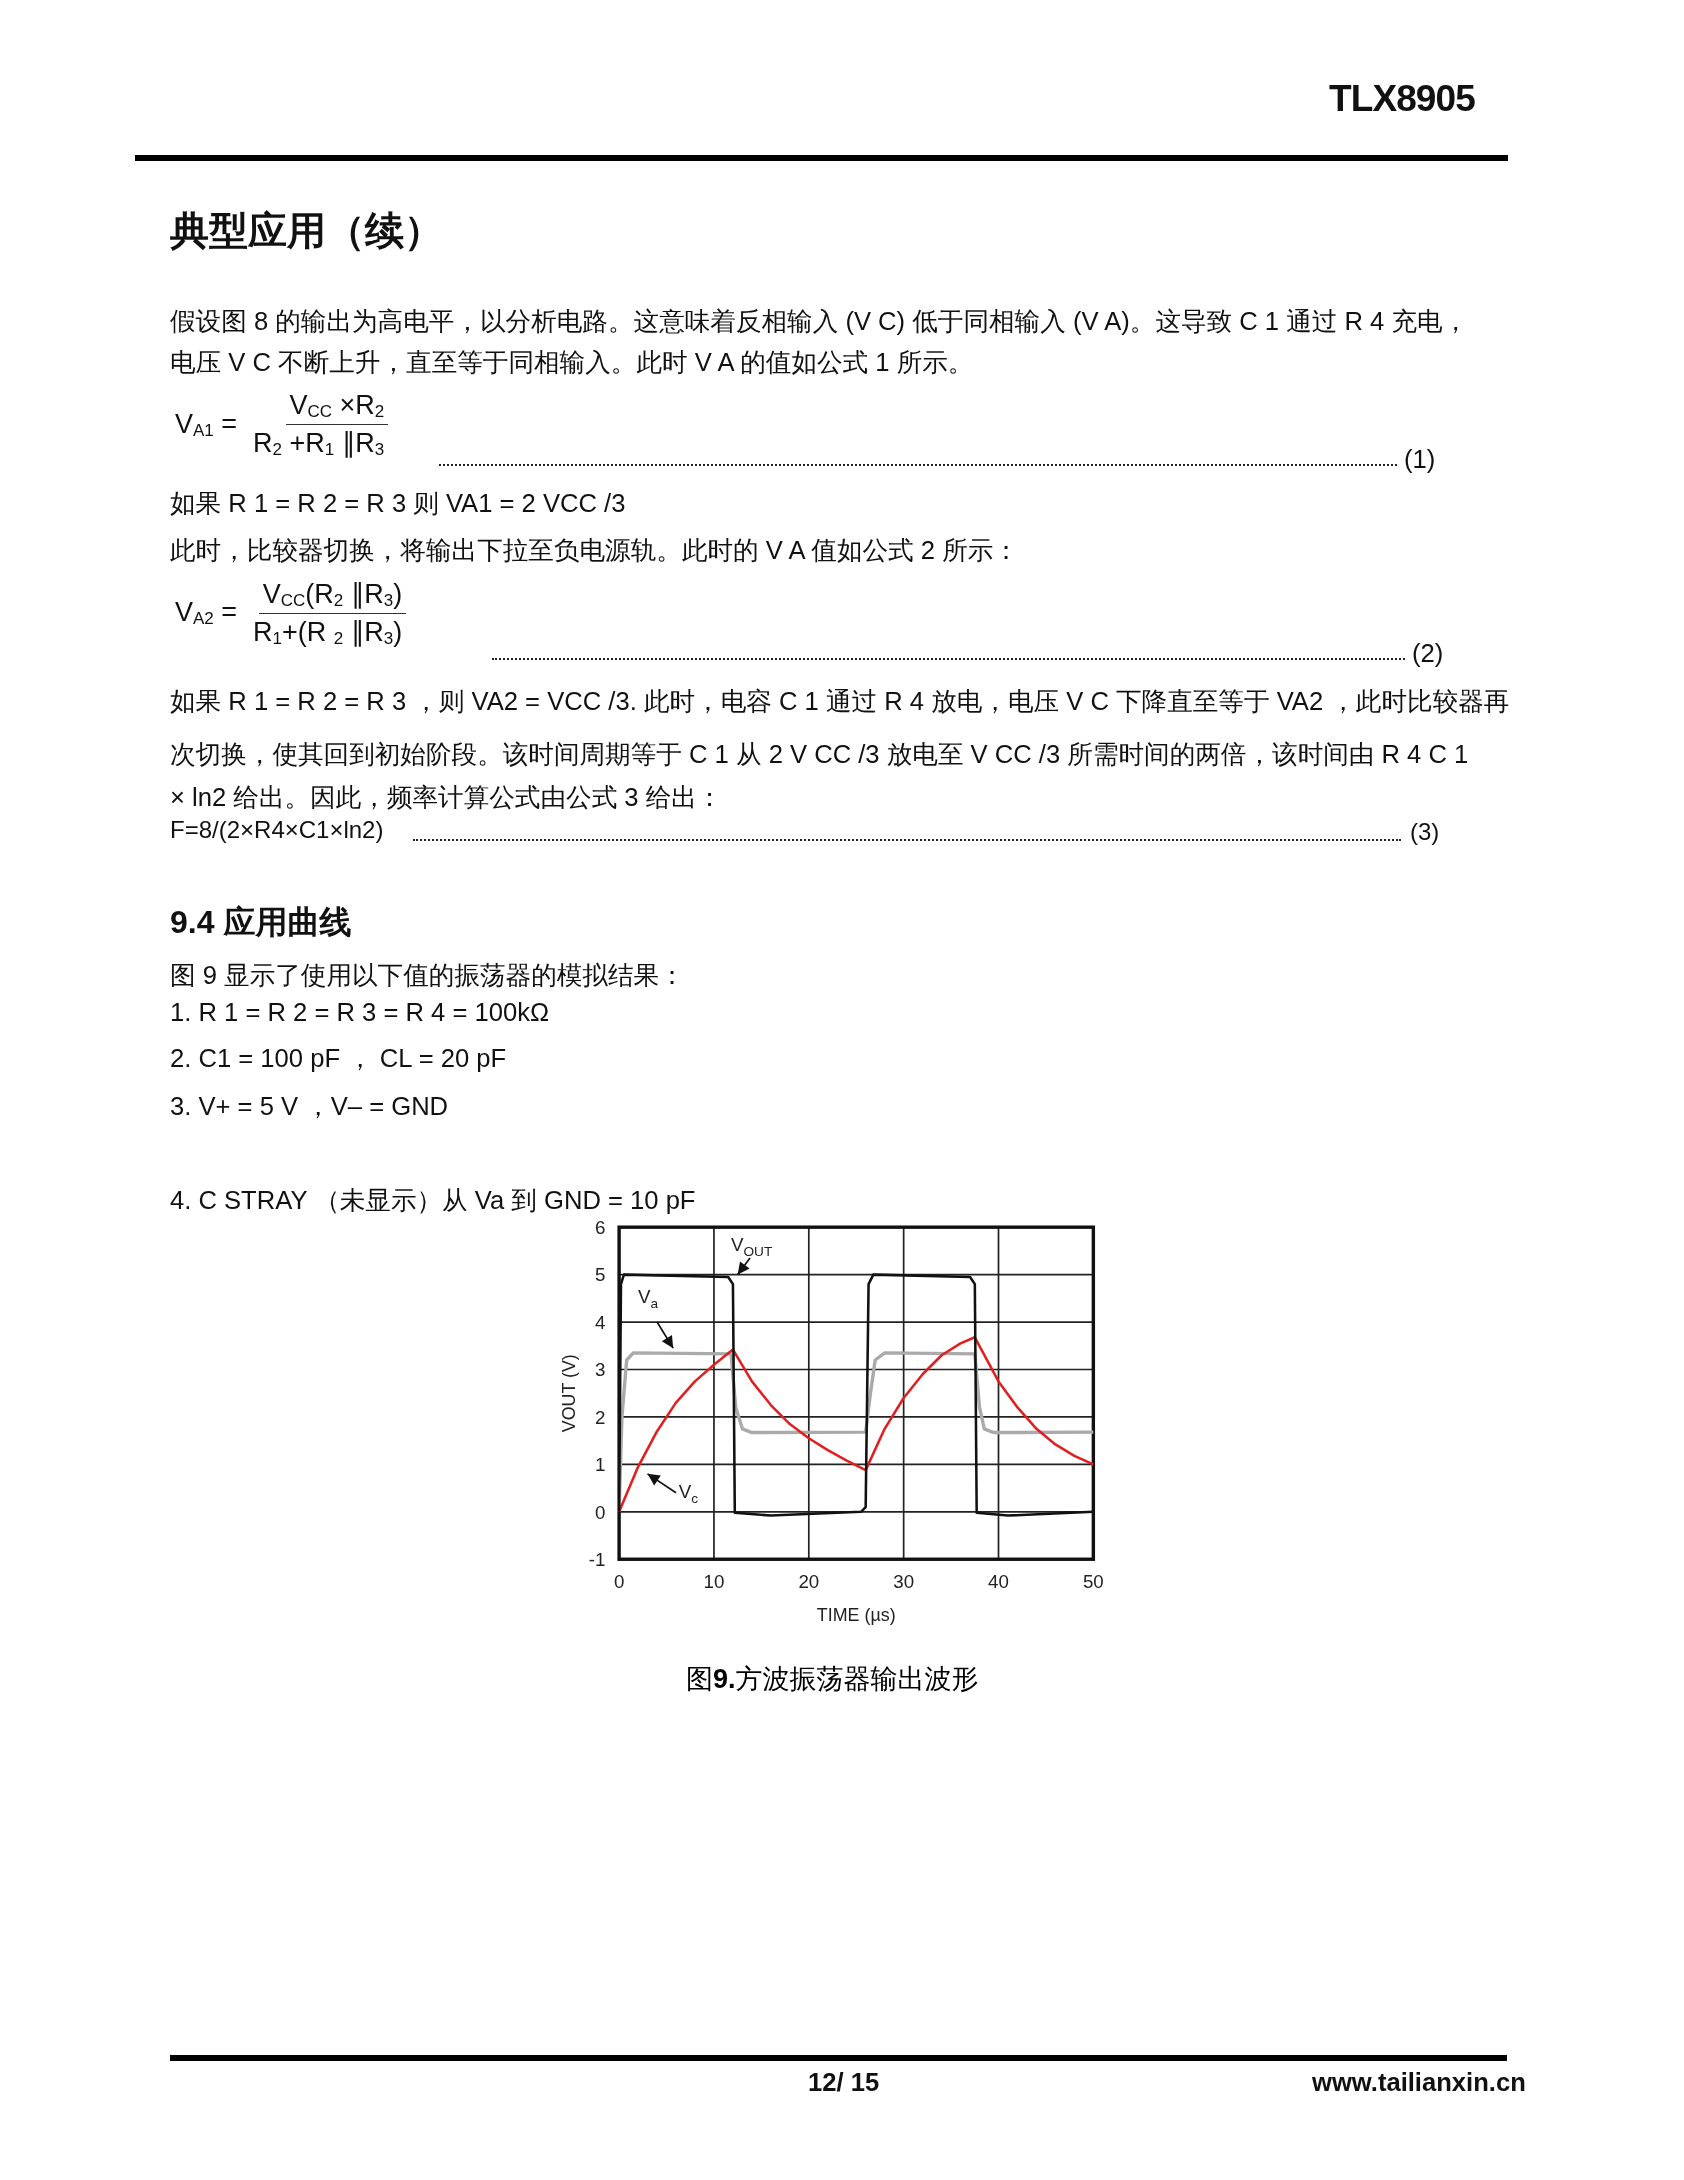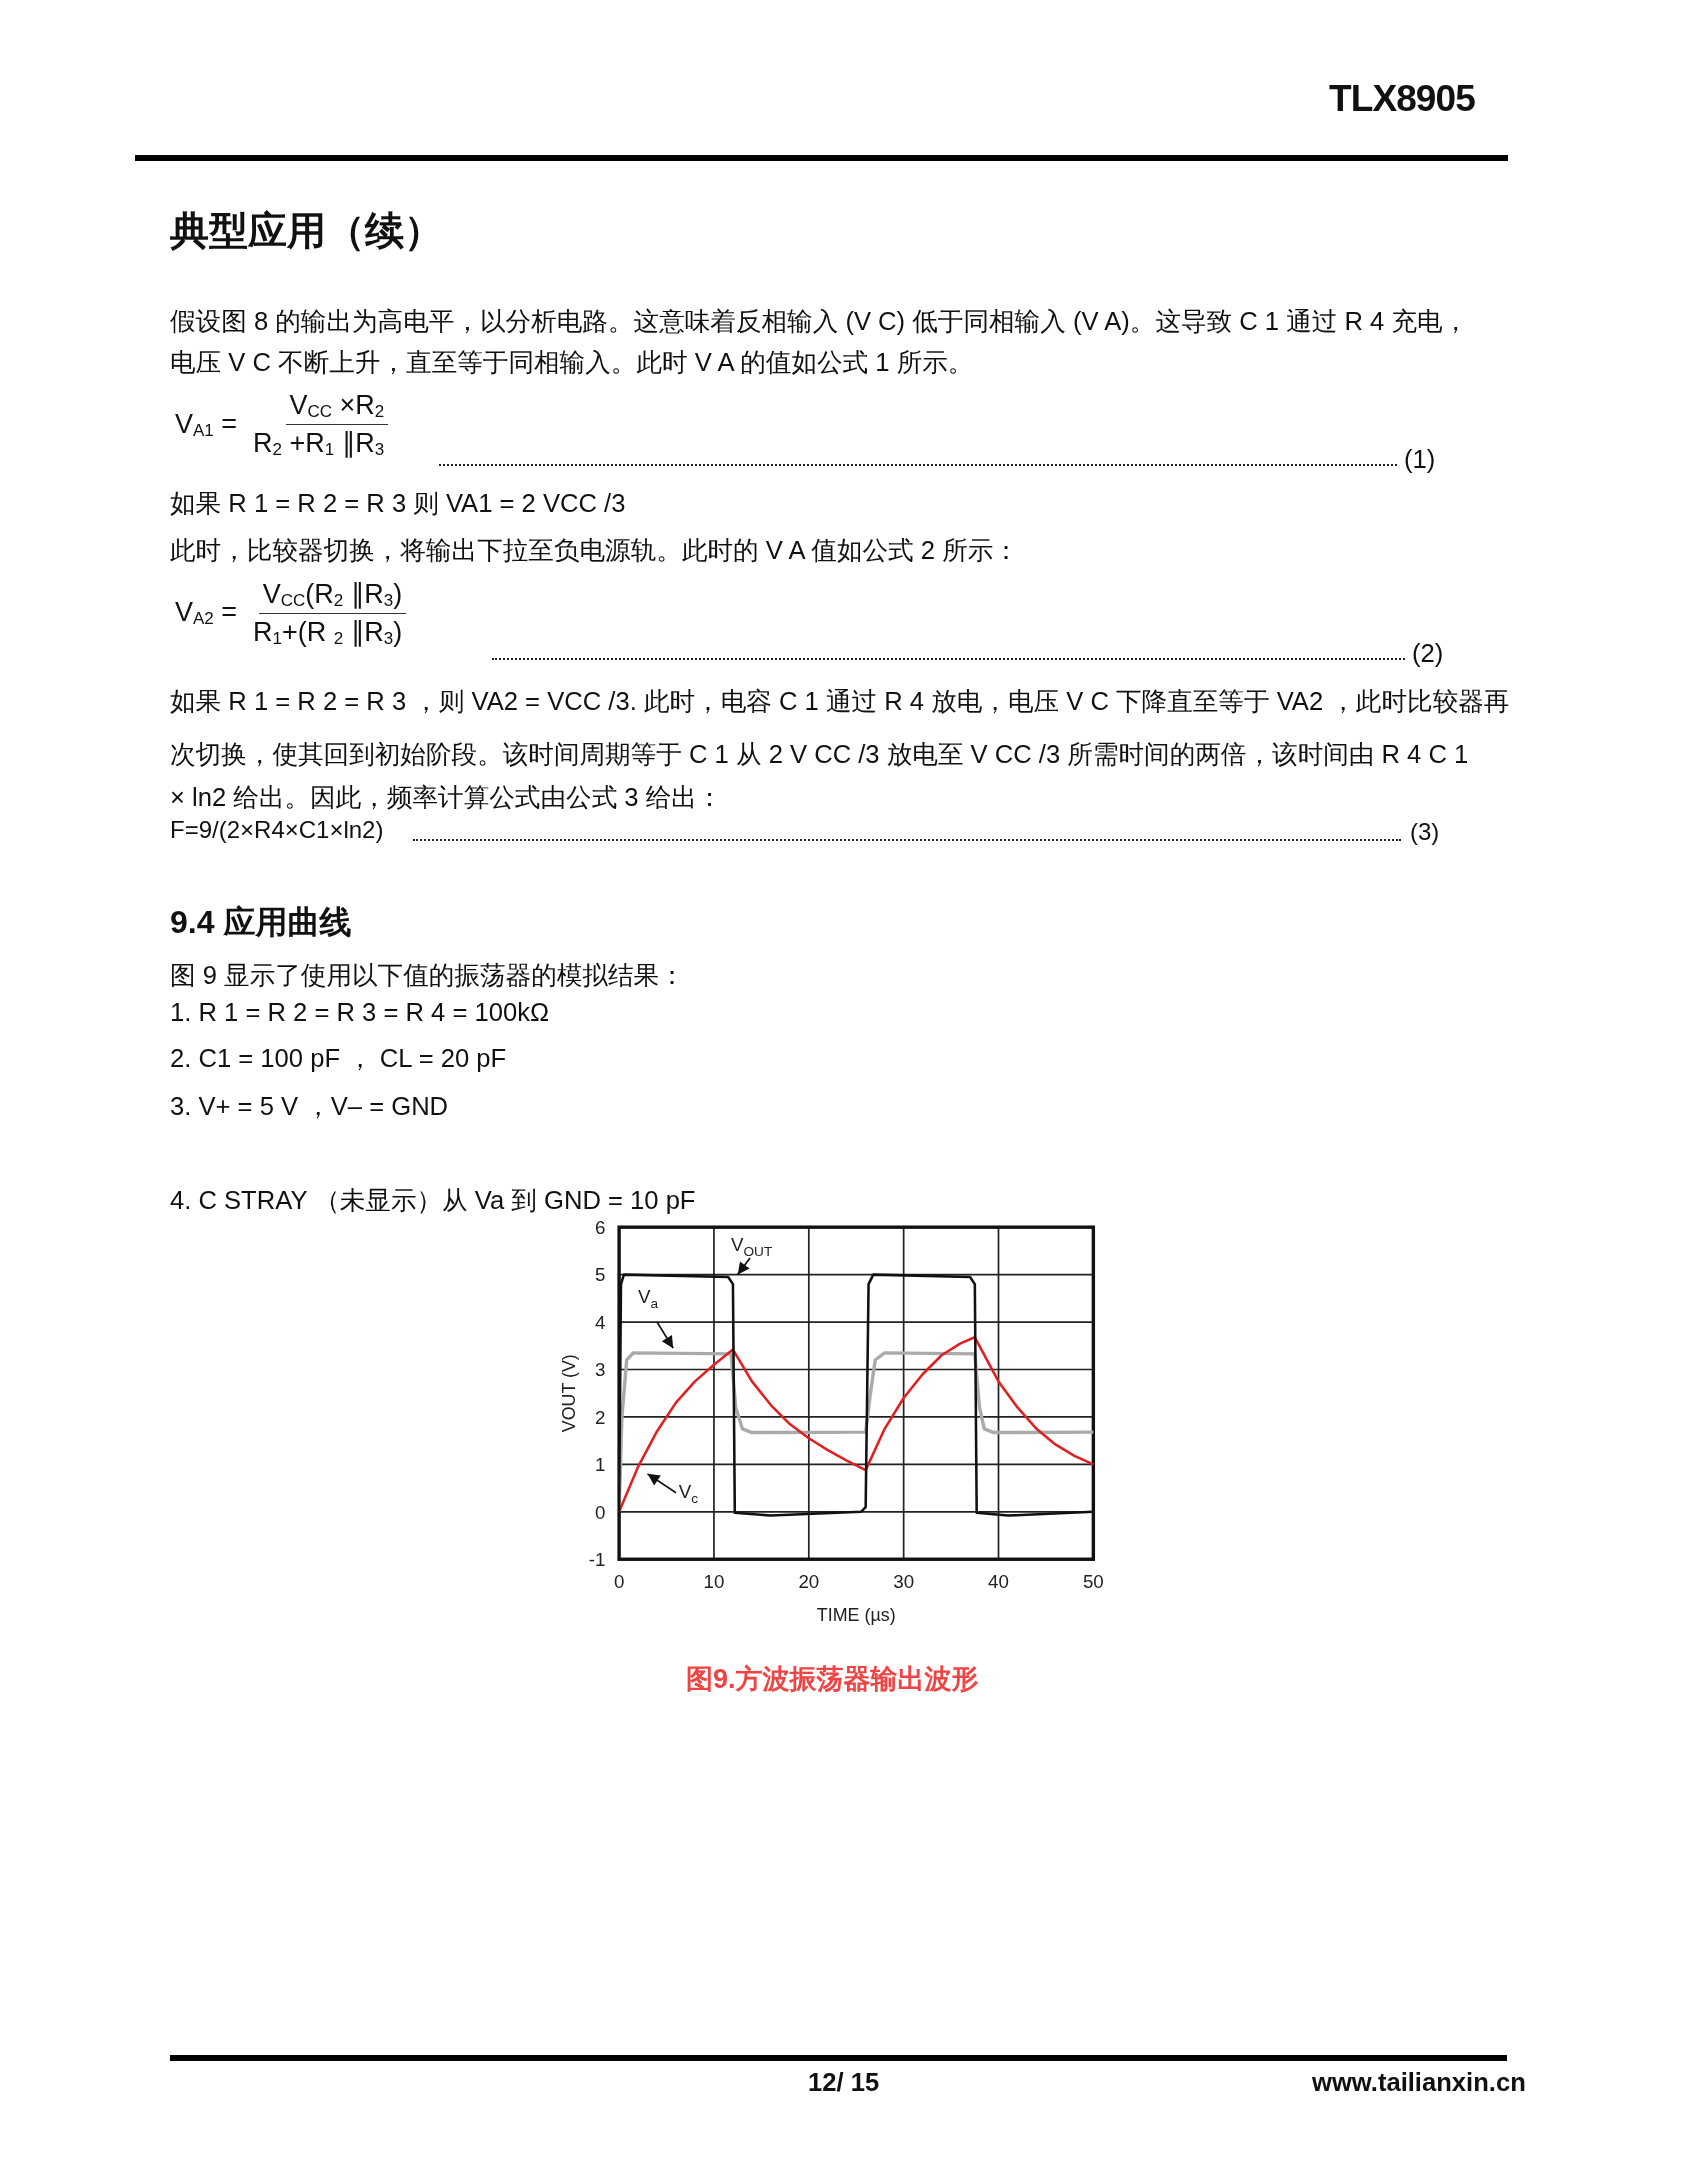--- a/index.html
+++ b/index.html
@@ -11,21 +11,21 @@
   .para { left:170px; width:1346px; font-size:25.6px; line-height:49px; }
   .sub { font-size:17px; vertical-align:-3.4px; }
   .eq { font-size:27px; }
   .frac { display:inline-flex; flex-direction:column; align-items:flex-end; vertical-align:middle; margin-left:5.1px; }
   .frac .num { border-bottom:1.7px solid #333; padding:0 3.4px 1.7px; }
   .frac .den { padding:1.7px 3.4px 0; }
   .leader { position:absolute; height:0; border-bottom:2.6px dotted #222; }
   .eqnum { position:absolute; font-size:25.6px; }
   .h2 { left:170px; top:901px; font-size:32px; font-weight:bold; }
   .list-line { left:170px; font-size:25.6px; }
-  .caption { left:686px; top:1661px; font-size:27px; font-family:"Liberation Serif","DejaVu Serif",serif; color:#ef4444;font-weight:bold; }
+  .caption { left:686px; top:1661px; font-size:27px; font-family:"Liberation Serif","DejaVu Serif",serif; color:#000000; }
   .caption b { font-family:"Liberation Sans",sans-serif; }
   .bottom-rule { left:170px; top:2055px; width:1337px; height:6px; background:#000; }
   .page-num { left:808px; top:2068px; font-size:25.6px; font-weight:bold; }
   .site { left:1312px; top:2068px; font-size:25.6px; font-weight:bold; }
   svg text { font-family:"Liberation Sans","DejaVu Sans",sans-serif; }
 </style>
 </head>
 <body>
 
 <div class="abs doc-id">TLX8905</div>
@@ -56,21 +56,21 @@
     <span class="den"><span>R</span><span class="sub">1</span><span>+(R </span><span class="sub">2</span><span> ∥R</span><span class="sub">3</span><span>)</span></span>
   </span>
 </div>
 <div class="leader" style="left:492px; top:658px; width:913px;"></div>
 <div class="eqnum" style="left:1412px; top:639px;">(2)</div>
 
 <div class="abs para" style="top:677px;">如果 R 1 = R 2 = R 3 ，则 VA2 = VCC /3. 此时，电容 C 1 通过 R 4 放电，电压 V C 下降直至等于 VA2 ，此时比较器再</div>
 <div class="abs para" style="top:730px;">次切换，使其回到初始阶段。该时间周期等于 C 1 从 2 V CC /3 放电至 V CC /3 所需时间的两倍，该时间由 R 4 C 1</div>
 <div class="abs para" style="top:773px;">× ln2 给出。因此，频率计算公式由公式 3 给出：</div>
 
-<div class="abs" style="left:170px; top:816px; font-size:24px;">F=9/(2×R4×C1×ln2)</div>
+<div class="abs" style="left:170px; top:816px; font-size:24px;">F=8/(2×R4×C1×ln2)</div>
 <div class="leader" style="left:413px; top:839px; width:988px;"></div>
 <div class="eqnum" style="left:1410px; top:818px; font-size:24px;">(3)</div>
 
 <div class="abs h2">9.4 应用曲线</div>
 <div class="abs list-line" style="top:958px;">图 9 显示了使用以下值的振荡器的模拟结果：</div>
 <div class="abs list-line" style="top:998px;">1. R 1 = R 2 = R 3 = R 4 = 100kΩ</div>
 <div class="abs list-line" style="top:1041px;">2. C1 = 100 pF ， CL = 20 pF</div>
 <div class="abs list-line" style="top:1089px;">3. V+ = 5 V ，V– = GND</div>
 <div class="abs list-line" style="top:1135px;margin-top:48px;">4. C STRAY （未显示）从 Va 到 GND = 10 pF</div>
 

